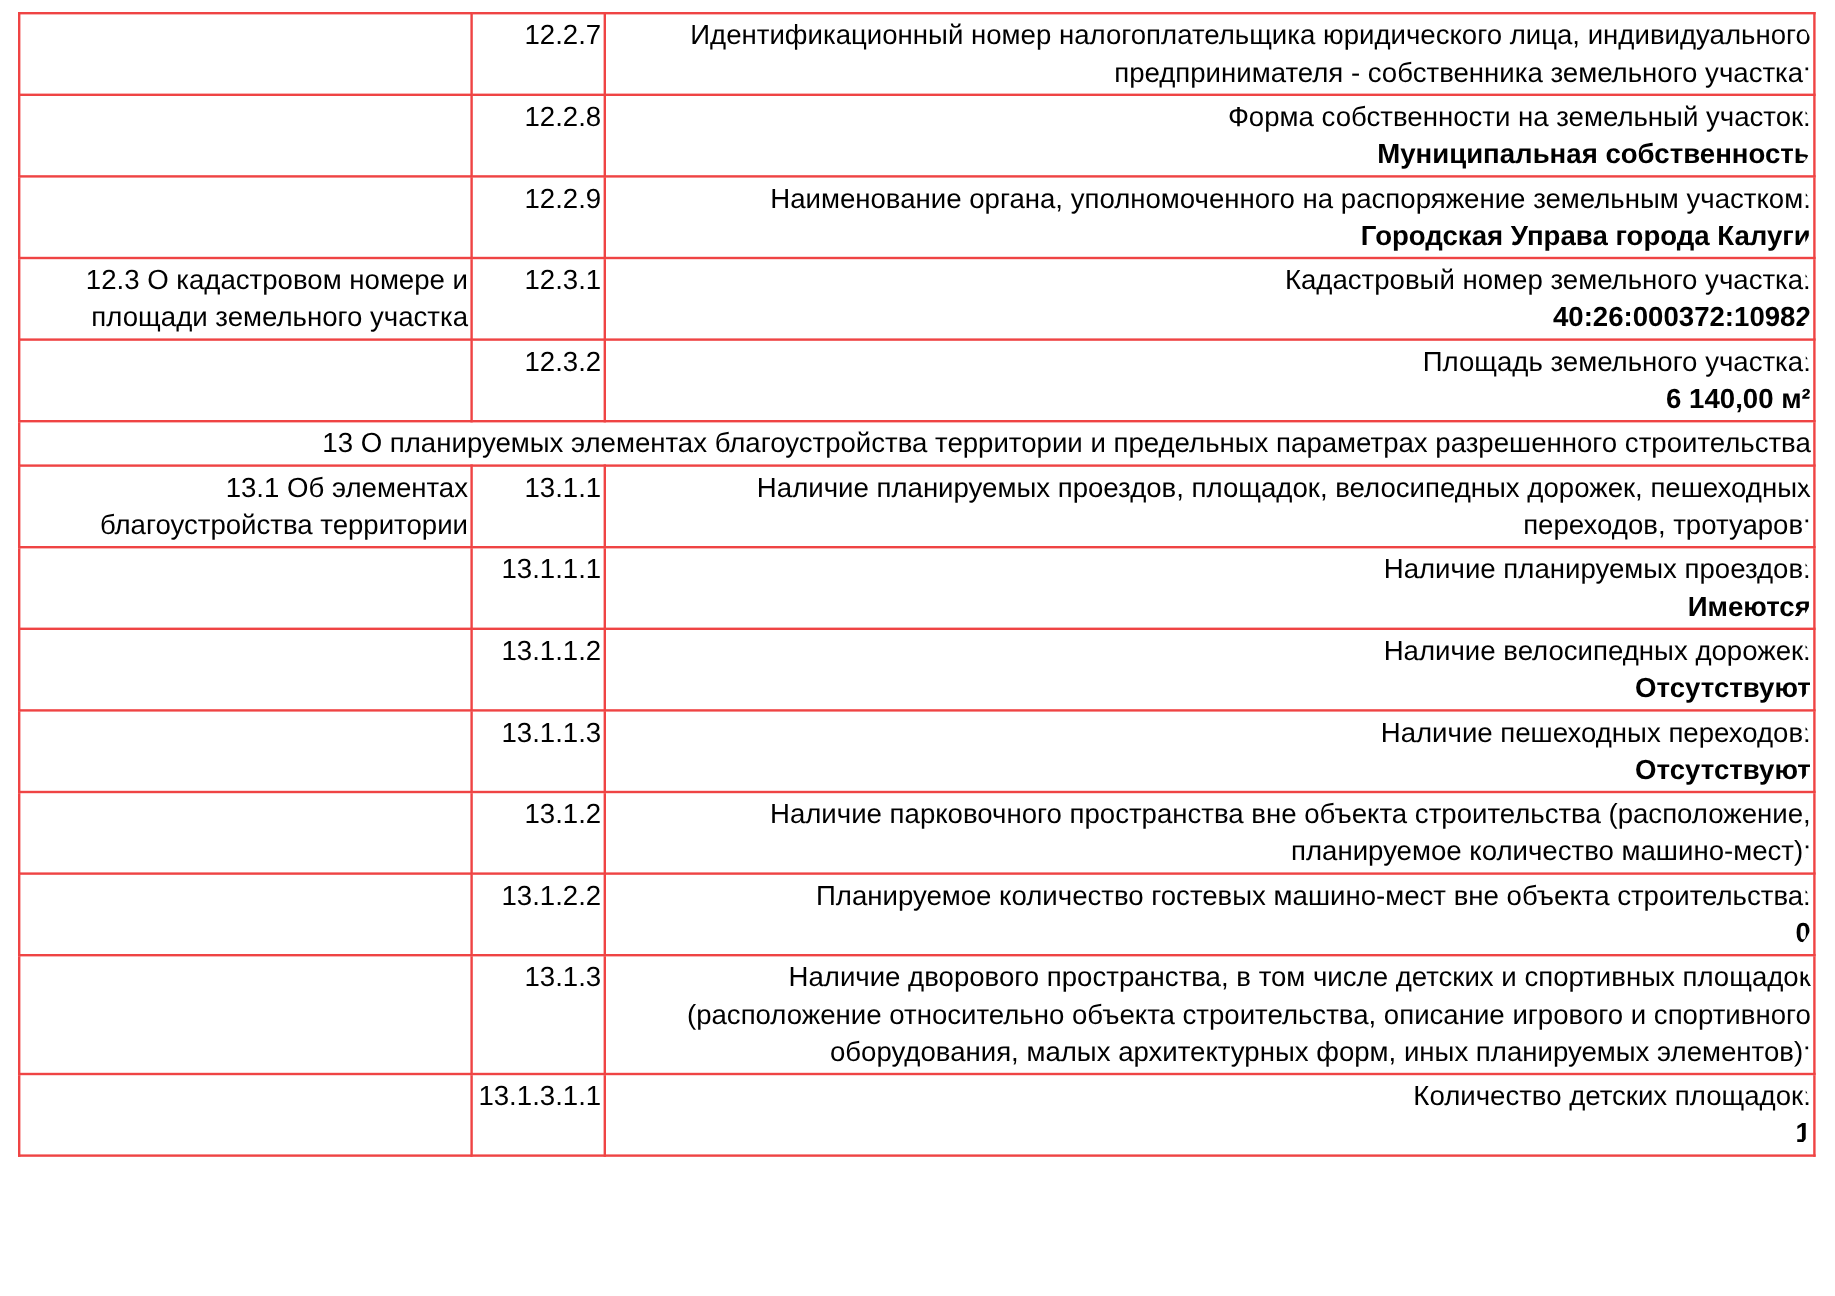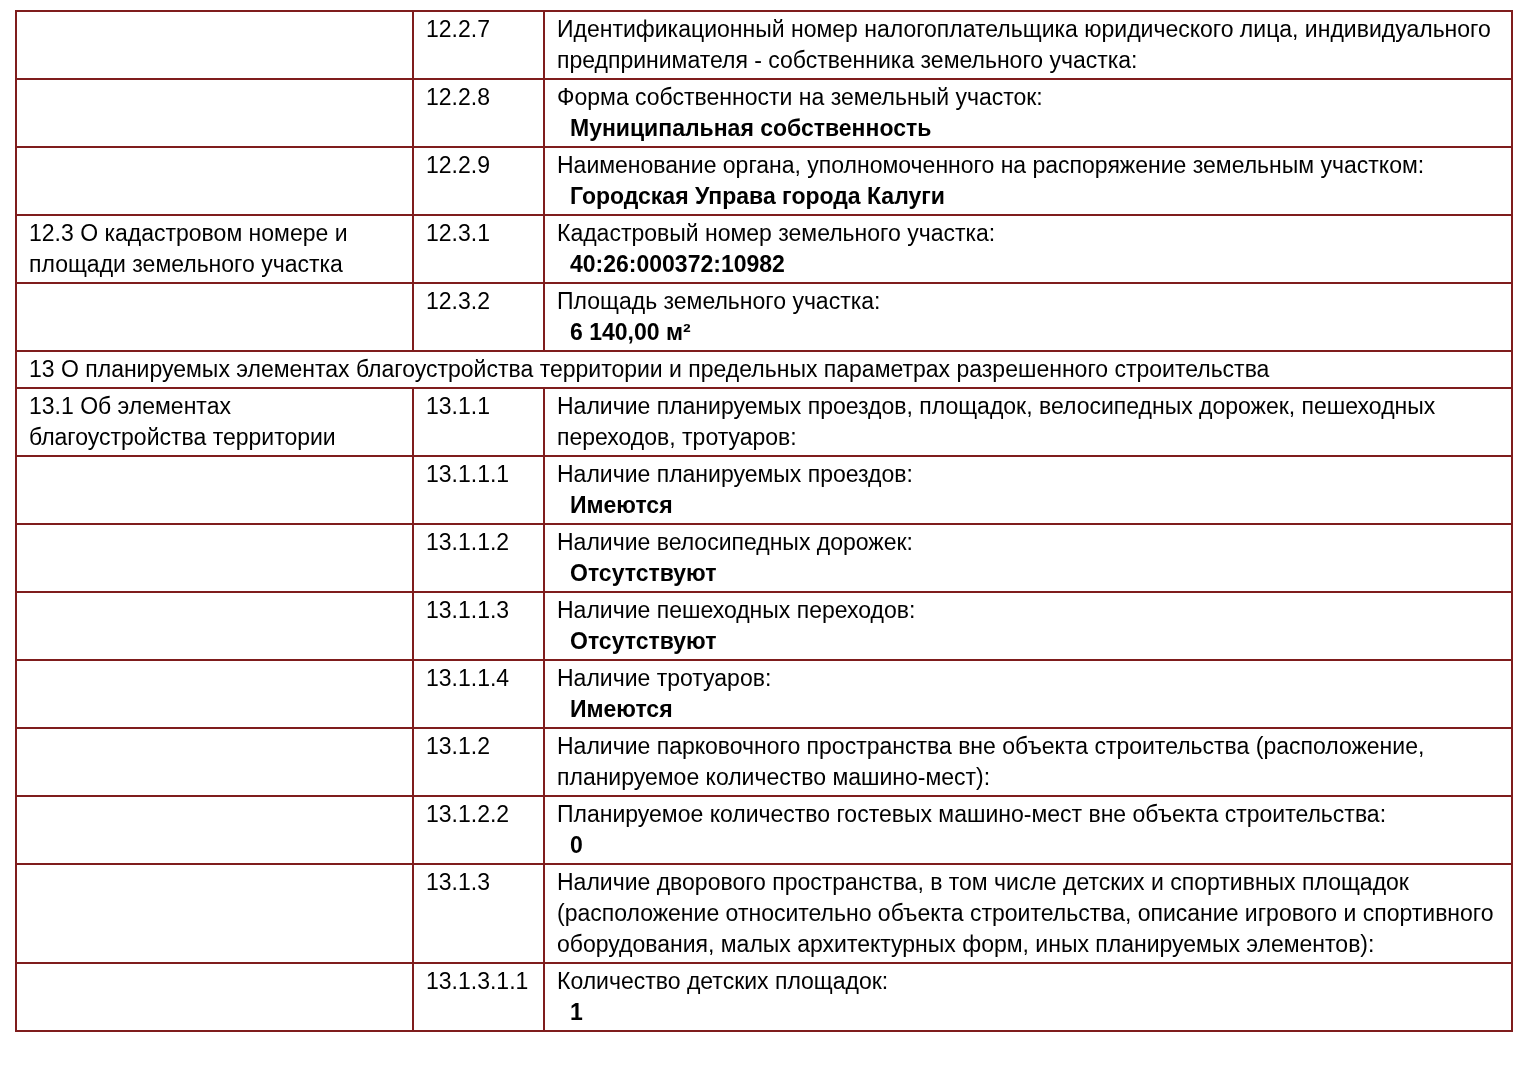--- a/index.html
+++ b/index.html
@@ -23,36 +23,38 @@
   }
   table.decl {
     position: absolute;
     left: 15px;
     top: 10px;
     width: 1498px;
     border-collapse: collapse;
     table-layout: fixed;
   }
   table.decl td {
-    border: 2px solid #7f1d1d;
-    padding: 2px 12px;
+    border: 2px solid #ef4444;
+    padding: 2px 2px;
     vertical-align: top;
     overflow: hidden;
     word-wrap: break-word;
+    text-align: right;
   }
   td.c-section {
     width: 371px;
   }
   td.c-num {
     width: 105px;
     vertical-align: middle;
     padding: 2px 2px 2px 5px;
   }
   td.c-content {
     padding: 2px 7px;
+    border-radius: 30px;
   }
   td.c-header {
     vertical-align: middle;
     padding: 1px 6px;
     border-radius: 14px;
   }
   .val {
     font-weight: bold;
     margin-left: 13px;
   }
@@ -142,28 +144,20 @@
 
       <tr style="height:64px">
         <td class="c-section"></td>
         <td class="c-num">13.1.1.3</td>
         <td class="c-content">
           <div class="lbl">Наличие пешеходных переходов:</div>
           <div class="val">Отсутствуют</div>
         </td>
       </tr>
 
-      <tr style="height:65px">
-        <td class="c-section"></td>
-        <td class="c-num">13.1.1.4</td>
-        <td class="c-content">
-          <div class="lbl">Наличие тротуаров:</div>
-          <div class="val">Имеются</div>
-        </td>
-      </tr>
 
       <tr style="height:65px">
         <td class="c-section"></td>
         <td class="c-num">13.1.2</td>
         <td class="c-content">
           <div class="lbl">Наличие парковочного пространства вне объекта строительства (расположение, планируемое количество машино-мест):</div>
           <div class="val"></div>
         </td>
       </tr>
 

